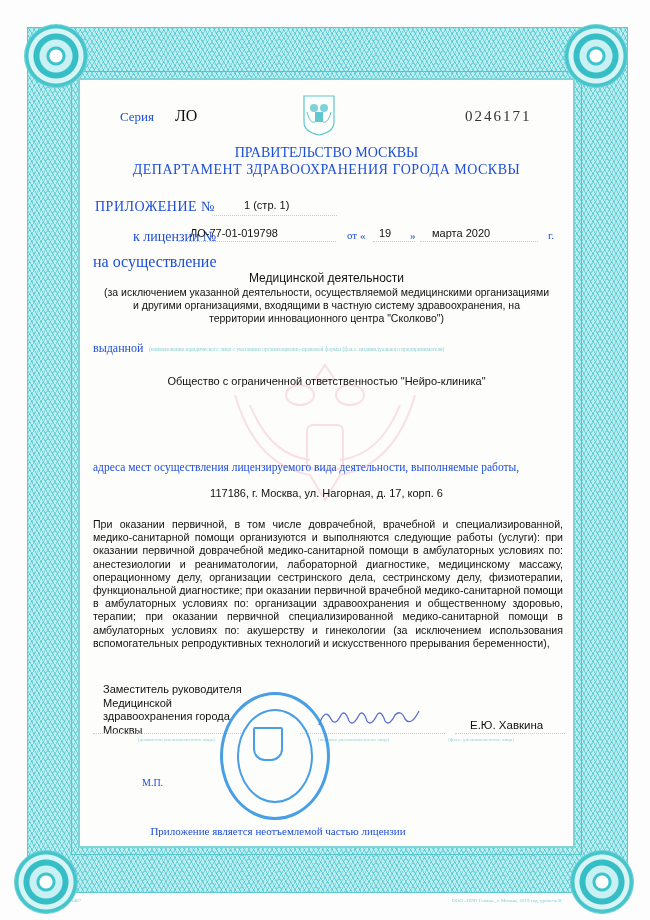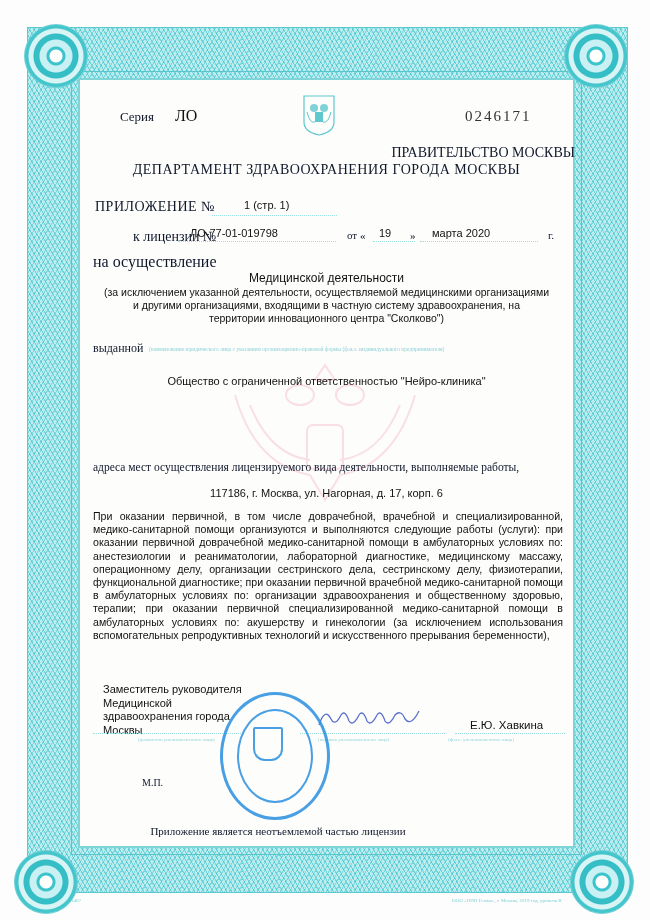--- a/index.html
+++ b/index.html
@@ -12,28 +12,28 @@
       repeating-linear-gradient(-60deg, rgba(40,190,200,0.45) 0 1px, transparent 1px 4px),
       #bdecef;
     border:1px solid #5cc9cf; box-sizing:border-box; }
   .frame-line { position:absolute; border:1px solid #59c4ca; box-sizing:border-box; }
   .frame-inner { position:absolute; left:78px; top:78px; width:497px; height:770px; background:#fdfdfc; border:2px solid #7fd4d8; box-sizing:border-box; }
   .rosette { position:absolute; width:64px; height:64px; border-radius:50%;
     background:
       radial-gradient(circle, #ffffff 0 6px, #3bc4cb 7px 9px, #c9f0f2 10px 16px, #36bec6 17px 22px, #d8f4f5 23px 27px, #45c6cc 28px 31px, #bdecef 32px);
     border:1px solid #6fd0d5; box-sizing:border-box; }
   .watermark { position:absolute; left:215px; top:355px; width:220px; height:150px; opacity:0.35; }
-  .teal { color:#0f172a; font-family:"Liberation Serif", serif; }
+  .teal { color:#1d4ed8; font-family:"Liberation Serif", serif; }
   .abs { position:absolute; }
   .serif { font-family:"Liberation Serif", serif; }
   .bold { font-weight:normal; }
   .center { text-align:center; }
   .uline { position:absolute; border-bottom:1px dotted #9adfe2; }
   .caption { position:absolute; font-size:5px; color:#8fd2d6; font-family:"Liberation Serif", serif; white-space:nowrap; }
-  .justify { text-align:justify; text-align-last:left; }
+  .justify { text-align:justify; text-align-last:left;margin-top:8px; }
   .stamp { position:absolute; left:220px; top:692px; width:110px; height:128px; border-radius:50%; border:3px solid #2a8fe0; box-sizing:border-box; opacity:0.85; }
   .stamp-inner { position:absolute; left:14px; top:14px; width:76px; height:94px; border-radius:50%; border:2px solid #2a8fe0; box-sizing:border-box; }
   .stamp-shield { position:absolute; left:30px; top:32px; width:30px; height:34px; border:2px solid #2a8fe0; border-radius:2px 2px 12px 12px; box-sizing:border-box; }
 </style>
 </head>
 <body>
 
 <div class="page">
 
   <div class="frame-outer"></div>
@@ -62,21 +62,21 @@
   <div class="abs serif" style="left:175px;top:107px;font-size:16px;color:#111;">ЛО</div>
   <svg class="abs" style="left:302px;top:94px;" width="34" height="42" viewBox="0 0 34 42">
     <path d="M2 2 H32 V28 Q32 38 17 41 Q2 38 2 28 Z" fill="none" stroke="#5ec8ce" stroke-width="1.2"></path>
     <circle cx="12" cy="14" r="4" fill="#7fd3d8"></circle>
     <circle cx="22" cy="14" r="4" fill="#7fd3d8"></circle>
     <rect x="13" y="18" width="8" height="10" fill="#5ec8ce"></rect>
     <path d="M5 18 Q8 30 13 28 M29 18 Q26 30 21 28" stroke="#5ec8ce" fill="none"></path>
   </svg>
   <div class="abs serif" style="left:465px;top:108px;font-size:15px;color:#333;letter-spacing:2px;font-family:Liberation Serif, serif;">0246171</div>
 
-  <div class="abs teal center" style="left:78px;width:497px;top:145px;font-size:14px;text-align:right;">ПРАВИТЕЛЬСТВО МОСКВЫ</div>
+  <div class="abs teal center" style="left:78px;width:497px;top:145px;font-size:14px;">ПРАВИТЕЛЬСТВО МОСКВЫ</div>
   <div class="abs teal center bold" style="left:78px;width:497px;top:162px;font-size:14px;letter-spacing:0.5px;">ДЕПАРТАМЕНТ ЗДРАВООХРАНЕНИЯ ГОРОДА МОСКВЫ</div>
 
   <div class="abs teal bold" style="left:95px;top:199px;font-size:14px;letter-spacing:0.5px;">ПРИЛОЖЕНИЕ №</div>
   <div class="uline" style="left:212px;top:215px;width:125px;"></div>
   <div class="abs bold" style="left:244px;top:199px;font-size:11px;color:#111;">1 (стр. 1)</div>
 
   <div class="abs teal" style="left:93px;top:229px;font-size:14px;margin-left:40px;">к лицензии №</div>
   <div class="uline" style="left:178px;top:241px;width:158px;"></div>
   <div class="abs bold" style="left:190px;top:227px;font-size:11px;color:#111;">ЛО-77-01-019798</div>
   <div class="abs teal" style="left:347px;top:229px;font-size:11px;">от «</div>

